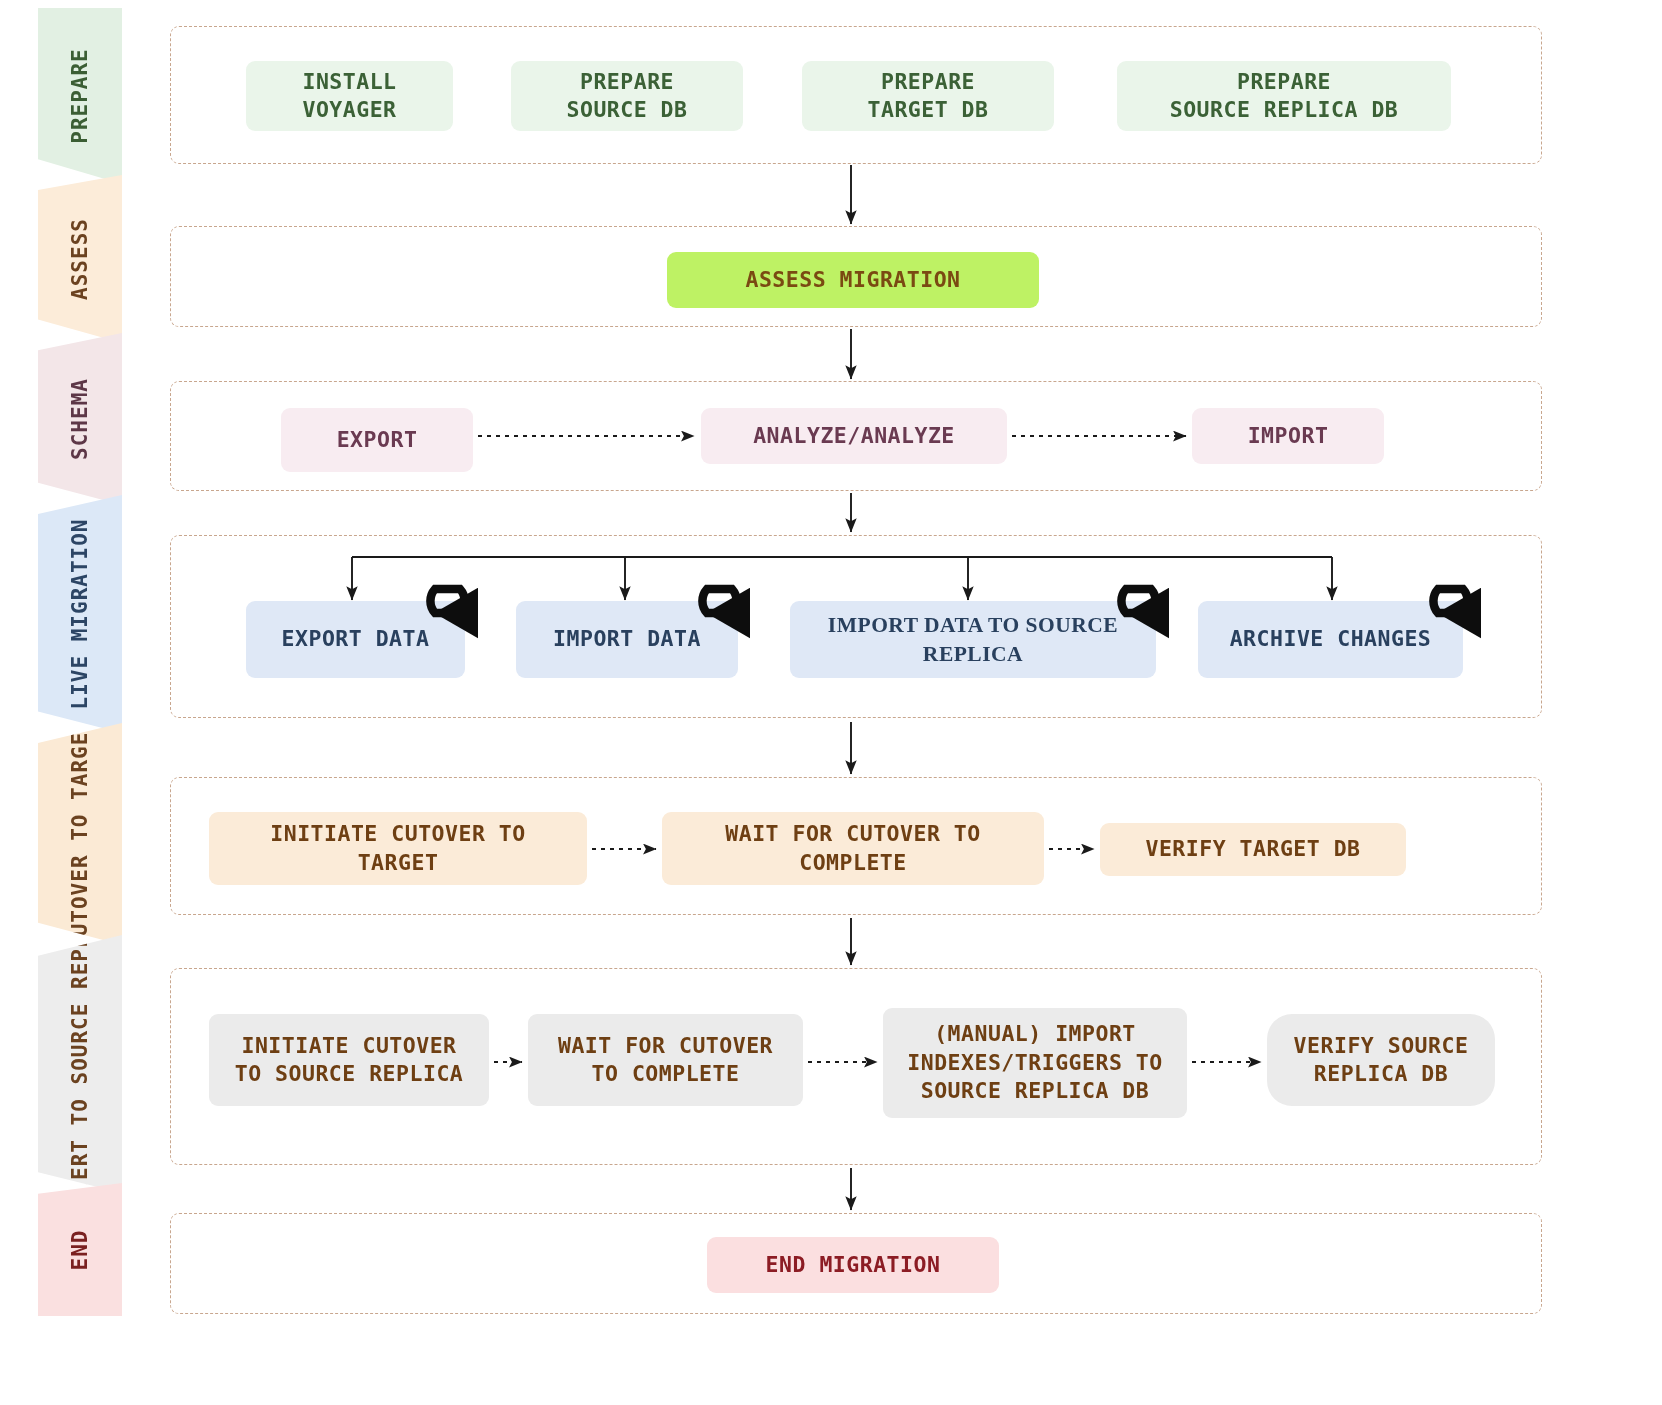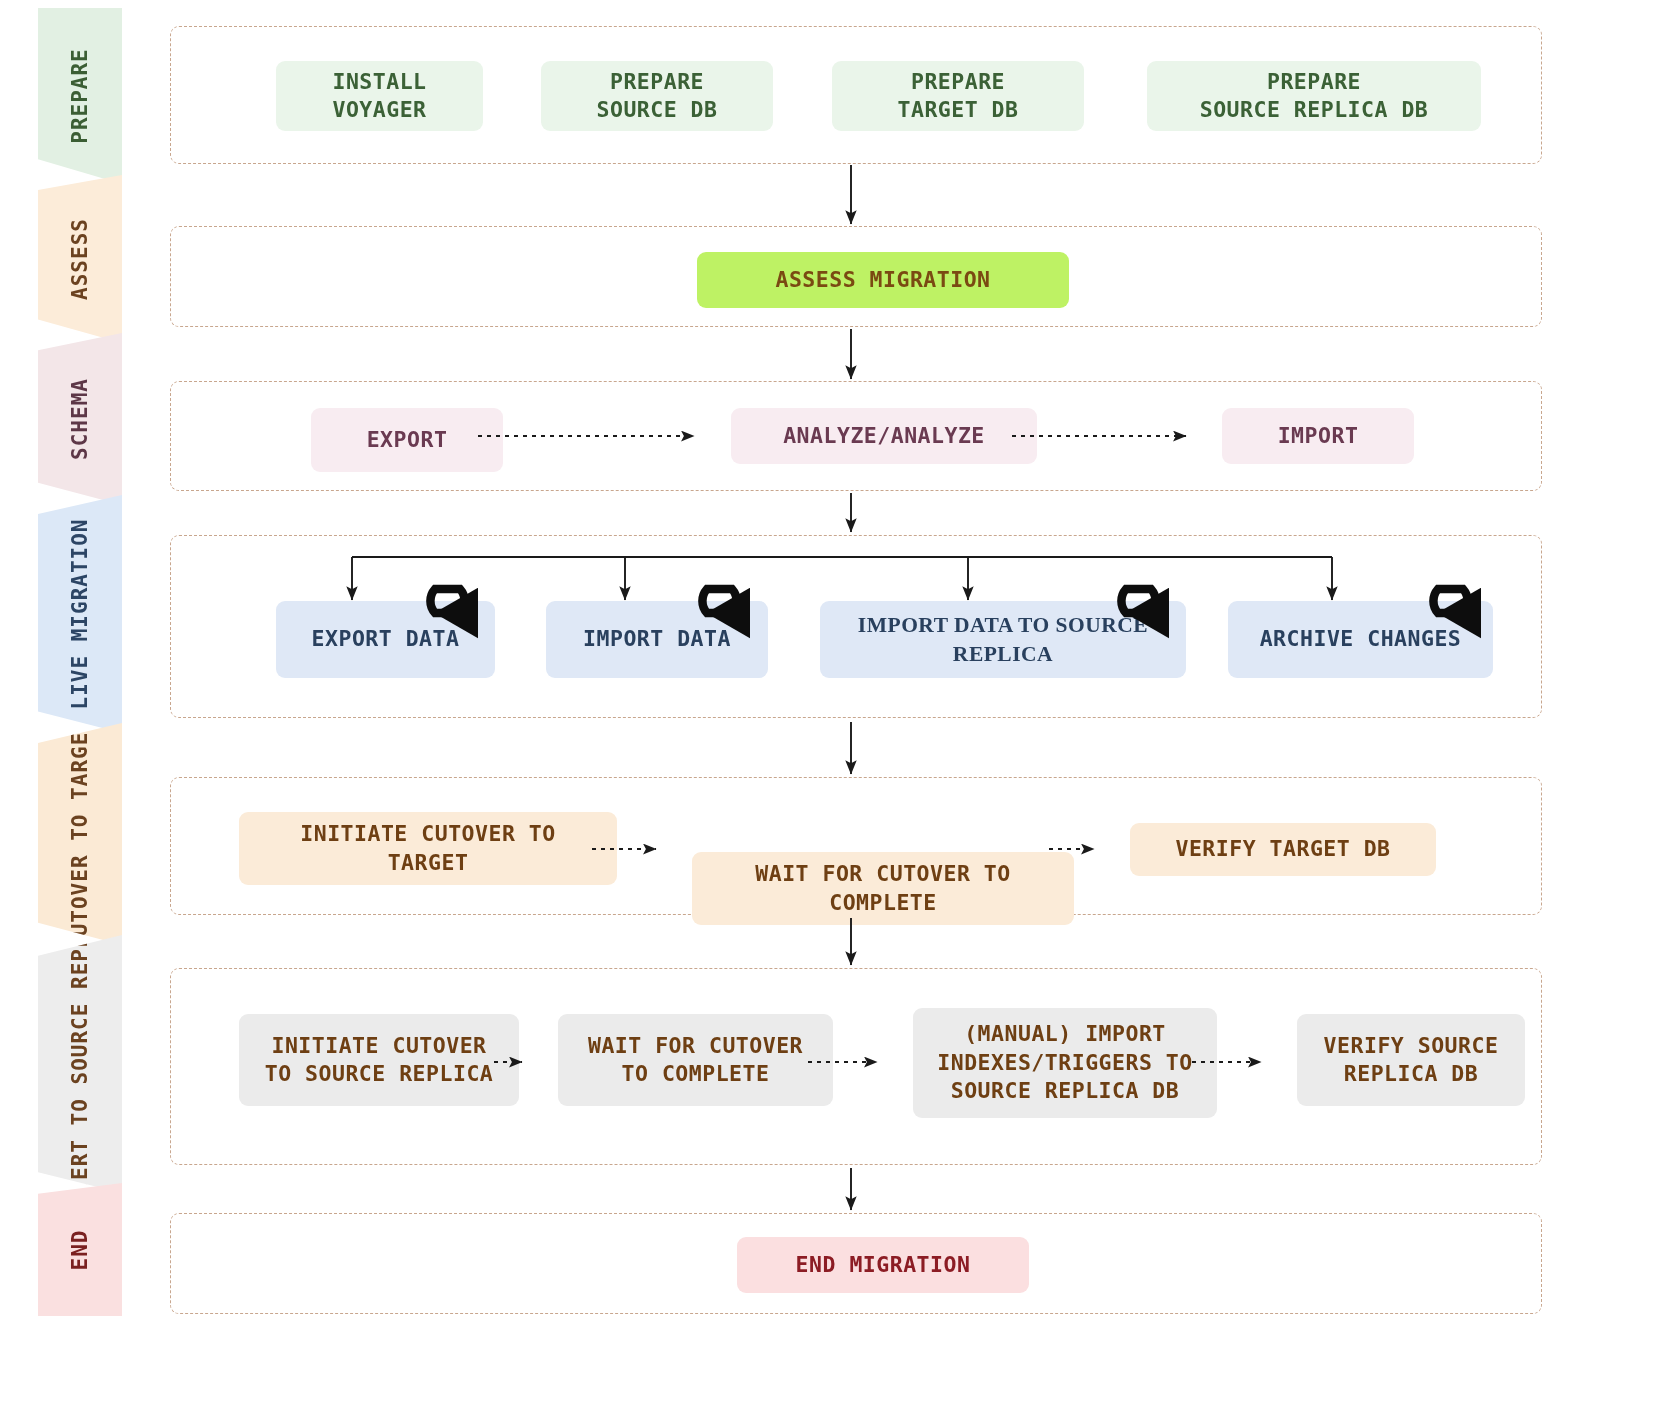--- a/index.html
+++ b/index.html
@@ -65,21 +65,20 @@
     display: flex;
     align-items: center;
     justify-content: center;
     text-align: center;
     font-weight: bold;
     font-size: 21.5px;
     line-height: 1.32;
     letter-spacing: 0.5px;
     padding: 6px 10px;
     white-space: pre-line;
-    margin-left: 30px;
   }
 
   
   #edges {
     position: absolute;
     left: 0;
     top: 0;
     width: 1662px;
     height: 1405px;
     pointer-events: none;
@@ -159,38 +158,38 @@
   <div class="node" style="left:790px;top:601px;width:366px;height:77px;background:#dfe8f6;color:#29405e;font-family:Liberation Serif, serif;">IMPORT DATA TO SOURCE
 REPLICA</div>
 
   <div class="node" style="left:1198px;top:601px;width:265px;height:77px;background:#dfe8f6;color:#29405e;">ARCHIVE CHANGES</div>
 
   <div class="lane" style="left:170px;top:777px;width:1372px;height:138px;"></div>
 
   <div class="node" style="left:209px;top:812px;width:378px;height:73px;background:#fbebd8;color:#6e3f13;">INITIATE CUTOVER TO
 TARGET</div>
 
-  <div class="node" style="left:662px;top:852px;width:382px;height:73px;background:#fbebd8;color:#6e3f13;">WAIT FOR CUTOVER TO
+  <div class="node" style="left:662px;top:812px;width:382px;height:73px;background:#fbebd8;color:#6e3f13;">WAIT FOR CUTOVER TO
 COMPLETE</div>
 
   <div class="node" style="left:1100px;top:823px;width:306px;height:53px;background:#fbebd8;color:#6e3f13;text-align:center;">VERIFY TARGET DB</div>
 
   <div class="lane" style="left:170px;top:968px;width:1372px;height:197px;"></div>
 
   <div class="node" style="left:209px;top:1014px;width:280px;height:92px;background:#ebebeb;color:#6e3f13;">INITIATE CUTOVER
 TO SOURCE REPLICA</div>
 
   <div class="node" style="left:528px;top:1014px;width:275px;height:92px;background:#ebebeb;color:#6e3f13;">WAIT FOR CUTOVER
 TO COMPLETE</div>
 
   <div class="node" style="left:883px;top:1008px;width:304px;height:110px;background:#ebebeb;color:#6e3f13;">(MANUAL) IMPORT
 INDEXES/TRIGGERS TO
 SOURCE REPLICA DB</div>
 
-  <div class="node" style="left:1267px;top:1014px;width:228px;height:92px;background:#ebebeb;color:#6e3f13;">VERIFY SOURCE
+  <div class="node" style="left:1267px;top:1014px;width:228px;height:92px;background:#ebebeb;color:#6e3f13;border-radius:25px;">VERIFY SOURCE
 REPLICA DB</div>
 
   <div class="lane" style="left:170px;top:1213px;width:1372px;height:101px;"></div>
 
   <div class="node" style="left:707px;top:1237px;width:292px;height:56px;background:#fbdfe0;color:#8c1c24;">END MIGRATION</div>
 
   <svg id="edges" viewBox="0 0 1662 1405" xmlns="http://www.w3.org/2000/svg">
     <defs>
       <marker id="ah" markerWidth="9" markerHeight="9" refX="7.2" refY="3" orient="auto" markerUnits="strokeWidth">
         <path d="M0,0 L7.5,3 L0,6 L1.6,3 z" fill="#1a1a1a"></path>

